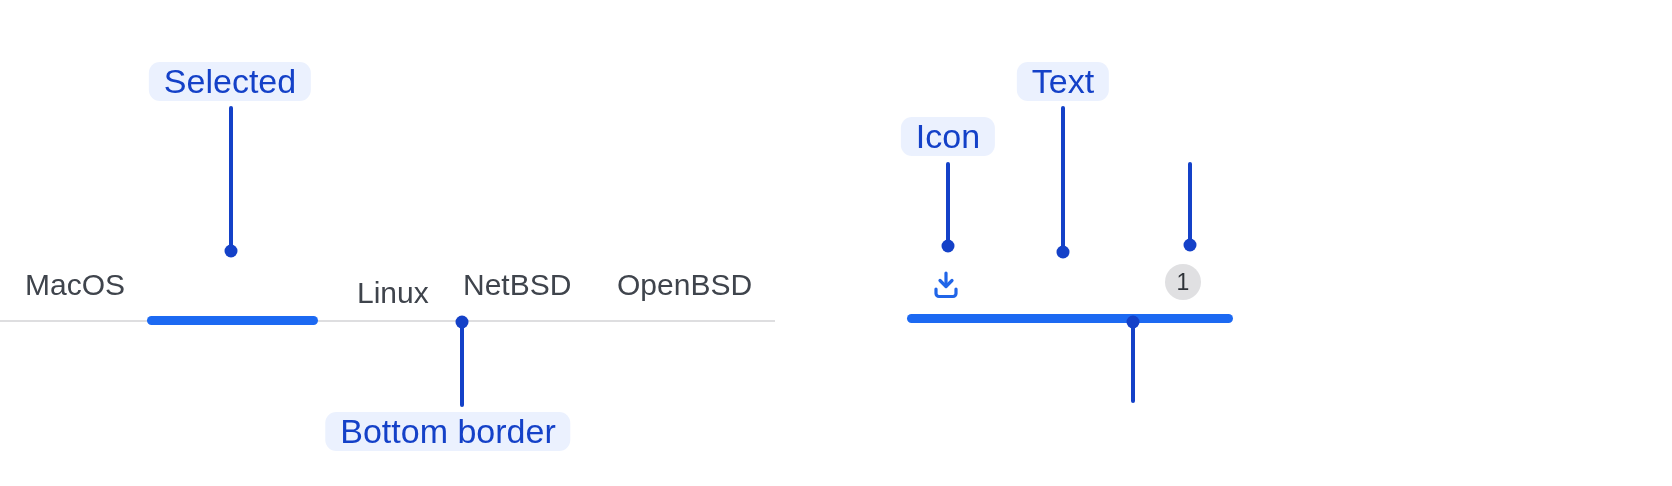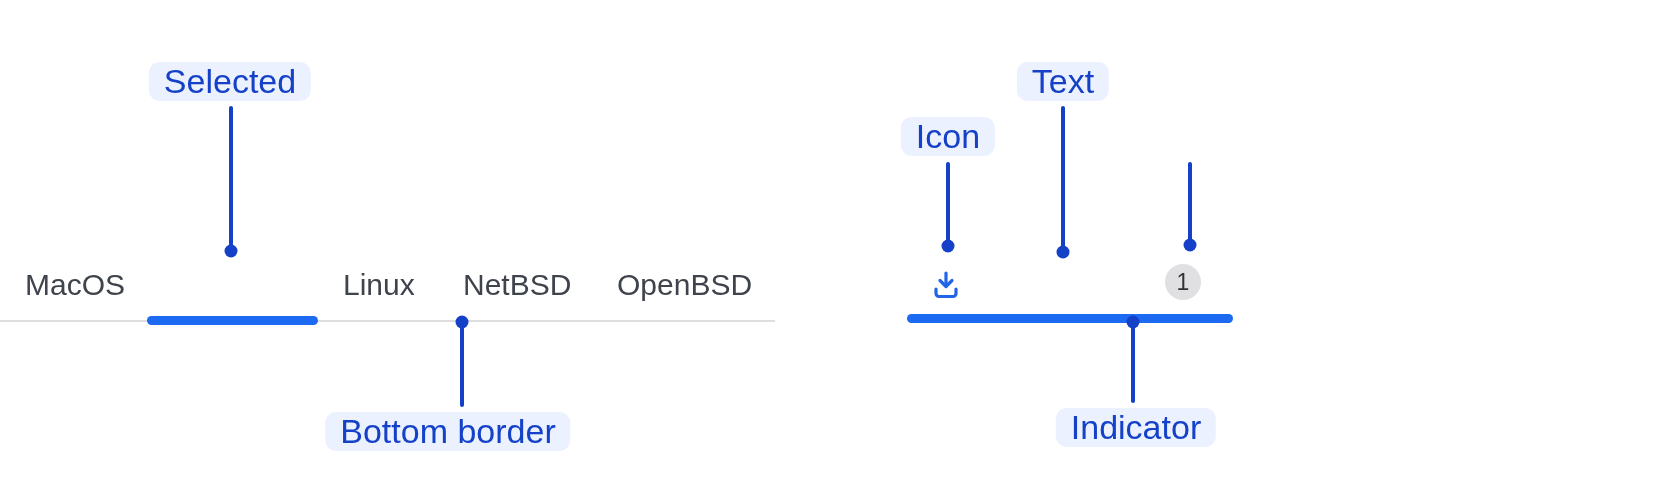--- a/index.html
+++ b/index.html
@@ -101,21 +101,21 @@
 </head>
 <body>
 
 <div class="stage">
 
   <div class="pill" style="left:230px; top:62px;">Selected</div>
   <div class="conn" style="left:231px; top:106px; height:141px;"></div>
   <div class="dot" style="left:231px; top:251px;"></div>
 
   <span class="tab-label" style="left:25px;">MacOS</span>
-  <span class="tab-label" style="left:343px;">Linux</span>
+  <span class="tab-label" style="left:357px;margin-top:8px;">Linux</span>
   <span class="tab-label" style="left:463px;">NetBSD</span>
   <span class="tab-label" style="left:617px;">OpenBSD</span>
 
   <div class="divider"></div>
   <div class="active-underline"></div>
 
   <div class="dot" style="left:462px; top:322px;"></div>
   <div class="conn" style="left:462px; top:322px; height:85px;"></div>
   <div class="pill" style="left:448px; top:412px;">Bottom border</div>
 
@@ -133,15 +133,14 @@
   <svg class="deploy-icon" viewBox="0 0 32 32" fill="none">
     <path d="M16 5 V18" stroke="#2065E8" stroke-width="3.2" stroke-linecap="round"></path>
     <path d="M10 12.5 L16 18.5 L22 12.5" stroke="#2065E8" stroke-width="3.2" stroke-linecap="round" stroke-linejoin="round"></path>
     <path d="M6 21 v4.5 a3 3 0 0 0 3 3 h14 a3 3 0 0 0 3 -3 V21" stroke="#2065E8" stroke-width="3.2" stroke-linecap="round"></path>
   </svg>
   <span class="count-badge">1</span>
   <div class="indicator-bar"></div>
 
   <div class="dot" style="left:1133px; top:322px;"></div>
   <div class="conn" style="left:1133px; top:322px; height:81px;"></div>
-  <div class="pill" style="left:1136px; top:408px;">Indicator</div>
 
 </div>
 
 </body></html>

